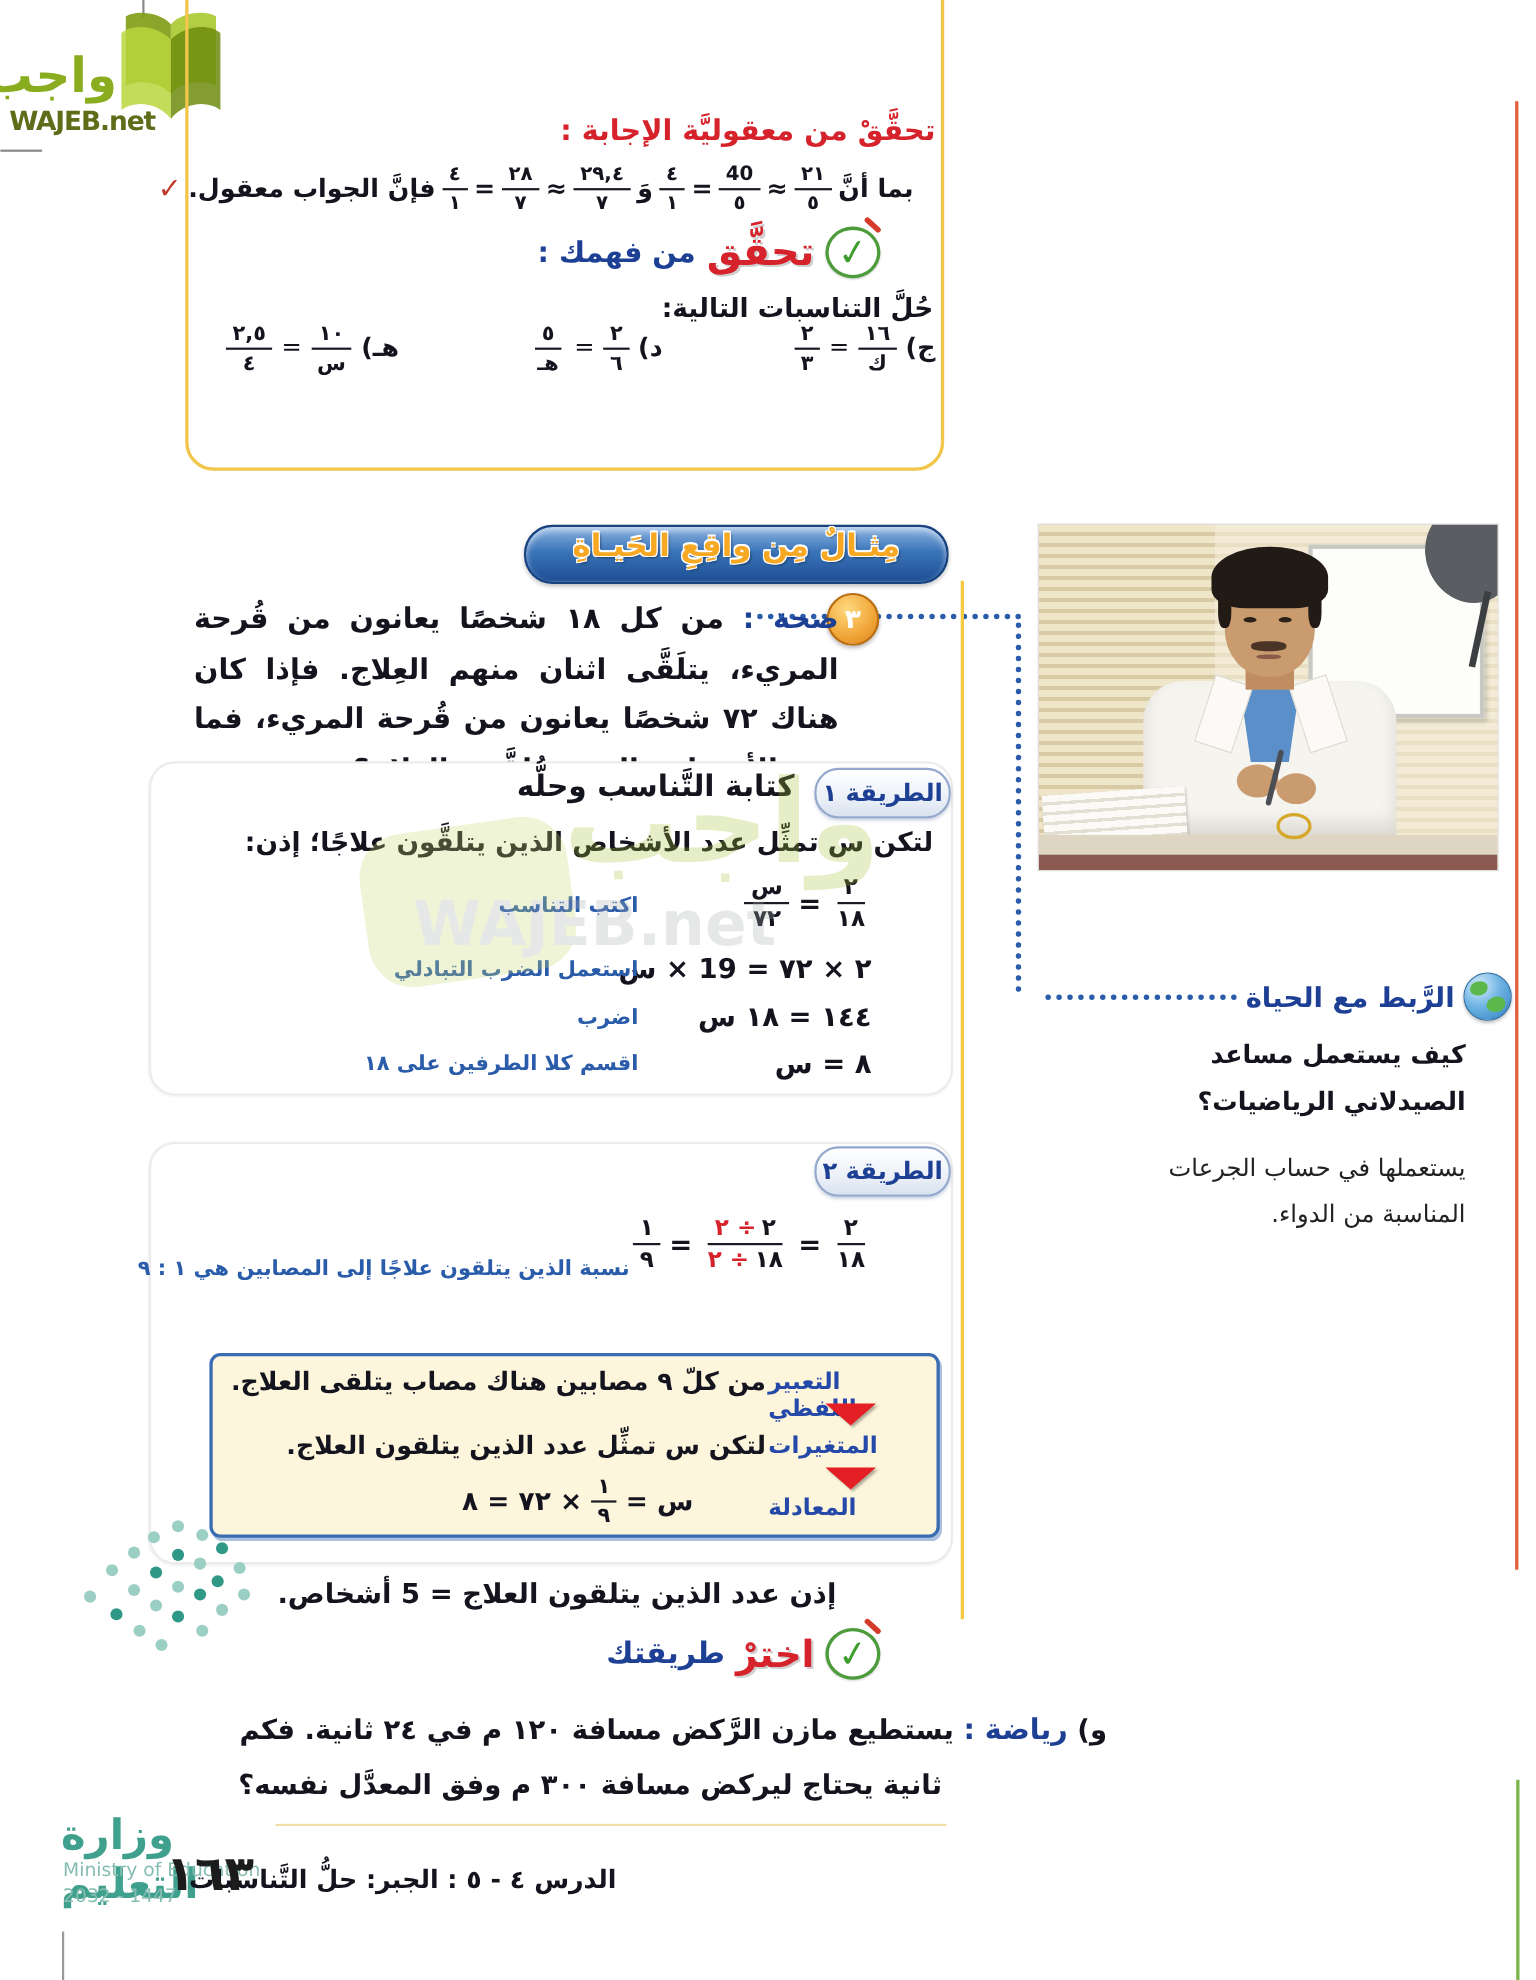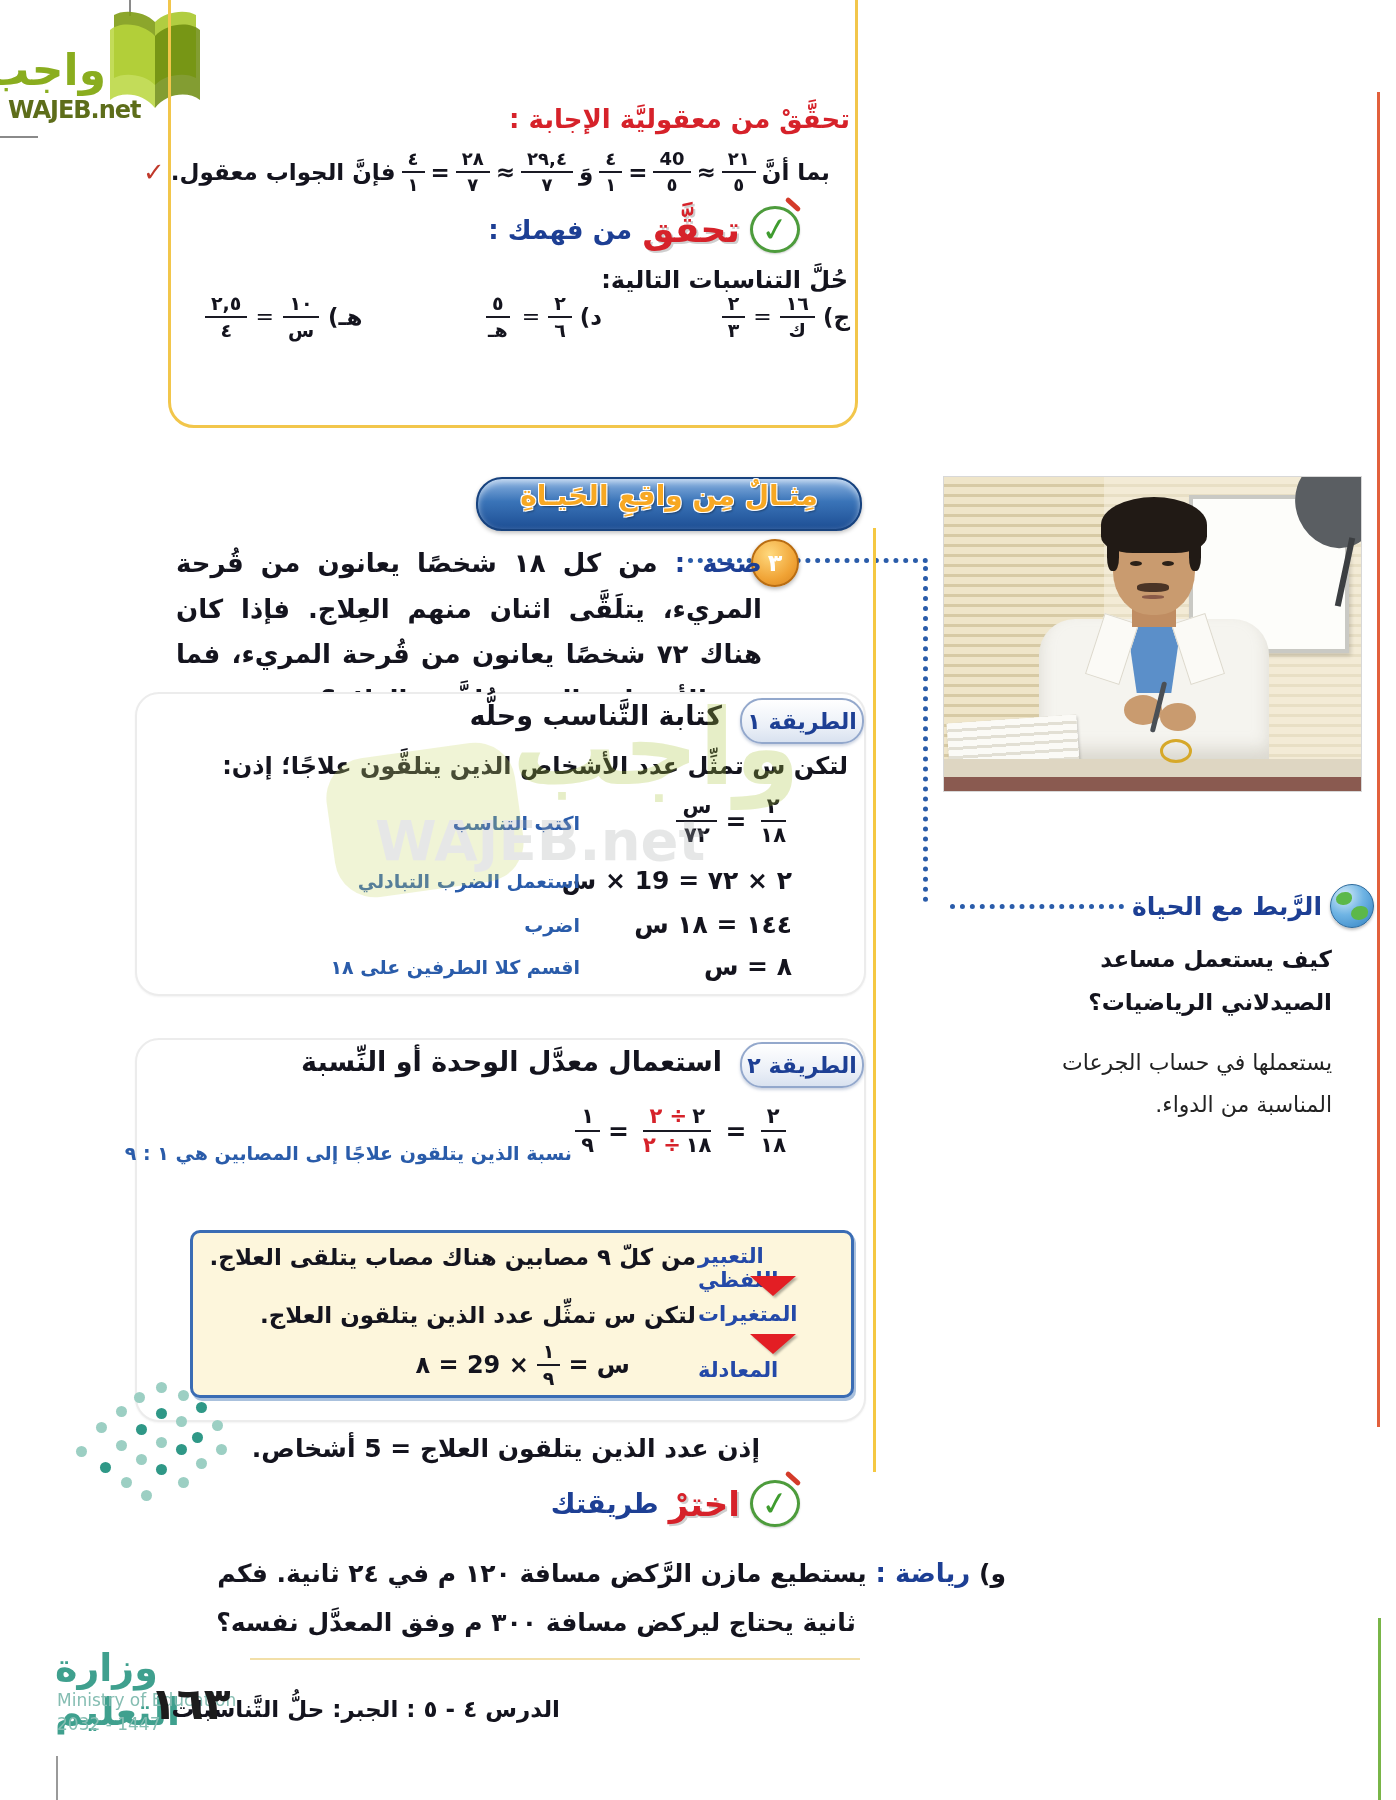--- a/index.html
+++ b/index.html
@@ -216,21 +216,20 @@
   <div class="abs note rtl" style="right:816px;top:870px">استعمل الضرب التبادلي</div>
 
   <div class="abs rtl" style="right:604px;top:910px;font-size:25px;font-weight:700;white-space:nowrap">١٤٤ = ١٨ س</div>
   <div class="abs note rtl" style="right:816px;top:914px">اضرب</div>
 
   <div class="abs rtl" style="right:604px;top:952px;font-size:25px;font-weight:700;white-space:nowrap">٨ = س</div>
   <div class="abs note rtl" style="right:816px;top:956px">اقسم كلا الطرفين على ١٨</div>
 
   <div class="abs panel" style="left:135px;top:1038px;width:727px;height:380px"></div>
   <div class="abs mpill" style="left:740px;top:1042px;width:120px;height:42px;font-size:22px">الطريقة ٢</div>
-  <div class="abs rtl" style="right:674px;top:1046px;font-size:27px;font-weight:800">استعمال معدَّل الوحدة أو النِّسبة</div>
 
   <div class="abs eqrow" style="right:604px;top:1104px;font-size:25px;font-weight:700">
     <span class="frac" style="font-size:21px">
         <span class="fn">٢</span>
         <span class="fd">١٨</span>
       </span>
     <span>=</span>
     <span class="frac" style="font-size:21px">
       <span class="fn" style="display:inline-flex;direction:rtl;gap:5px">
           <span>٢</span>
@@ -256,21 +255,21 @@
   <div class="abs tri" style="left:750px;top:1334px"></div>
   <div class="abs label-blue" style="left:698px;top:1358px;width:150px">المعادلة</div>
   <div class="abs rtl content-line" style="right:700px;top:1244px">من كلّ ٩ مصابين هناك مصاب يتلقى العلاج.</div>
   <div class="abs rtl content-line" style="right:700px;top:1302px">لتكن س تمثِّل عدد الذين يتلقون العلاج.</div>
   <div class="abs eqrow" style="right:766px;top:1340px;font-size:24px;font-weight:700">
     <span>س =</span>
     <span class="frac" style="font-size:19px">
         <span class="fn">١</span>
         <span class="fd">٩</span>
       </span>
-    <span>× 29 = ٨</span>
+    <span>× ٧٢ = ٨</span>
   </div>
 
   <div class="abs rtl" style="right:636px;top:1434px;font-size:25px;font-weight:700;white-space:nowrap">إذن عدد الذين يتلقون العلاج = 5 أشخاص.</div>
 
   <div class="abs" style="right:596px;top:1480px;display:flex;direction:rtl;align-items:center;gap:10px">
     <span class="chk">
         <span class="chkmark">✓</span>
         <span class="chkpen"></span>
       </span>
     <span class="script-red" style="font-size:34px">اخترْ</span>

